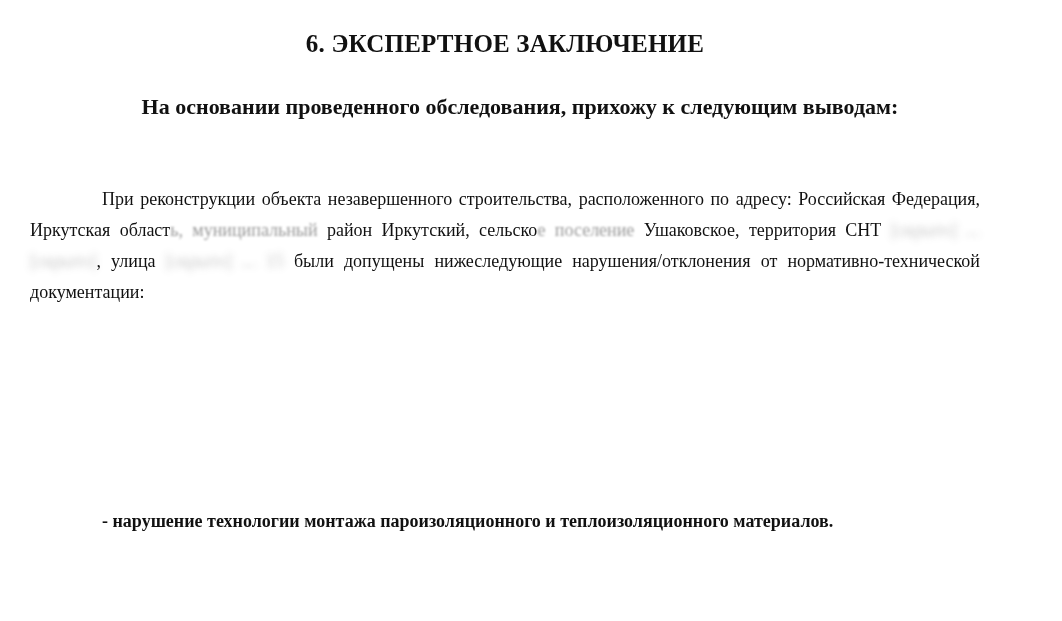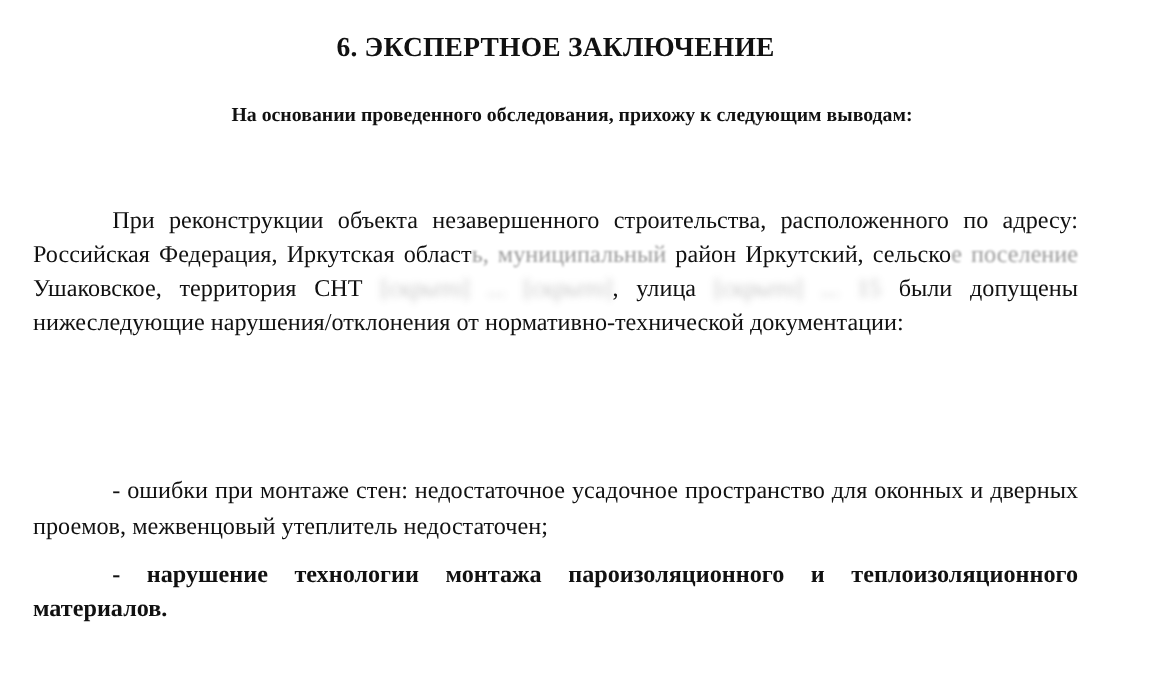--- a/index.html
+++ b/index.html
@@ -28,27 +28,27 @@
       font-weight: bold;
       font-size: 25px;
       letter-spacing: 0.2px;
     }
     .subtitle {
       position: absolute;
       top: 94px;
       left: 0; width: 1040px;
       text-align: center;
       font-weight: bold;
-      font-size: 18px;
+      font-size: 22px;
     }
     .para {
       position: absolute;
       left: 30px;
       width: 950px;
-      font-size: 22px;
+      font-size: 18px;
       line-height: 31px;
       text-align: justify;
       text-align-last: left;
       text-indent: 72px;
     }
     .p-main { top: 184px; }
     .p-1 { top: 352px; line-height: 30px; }
     .p-2 { top: 430px; line-height: 32px; }
     .p-3 { top: 506px; line-height: 31px; font-weight: bold; }
     .redacted {
@@ -67,17 +67,16 @@
 
 <div class="page">
 
   <div class="title">6. ЭКСПЕРТНОЕ ЗАКЛЮЧЕНИЕ</div>
 
   <div class="subtitle">На основании проведенного обследования, прихожу к следующим выводам:</div>
 
   <div class="para p-main"><span>При реконструкции объекта незавершенного строительства, расположенного по адресу: Российская Федерация, Иркутская област</span><span class="redacted-soft">ь, муниципальный</span><span> район Иркутский, сельско</span><span class="redacted-soft">е поселение</span><span> Ушаковское, территория СНТ </span><span class="redacted">[скрыто] ... [скрыто]</span><span>, улица </span><span class="redacted">[скрыто] ... 15 </span><span>были допущены нижеследующие нарушения/отклонения от нормативно-технической документации:</span></div>
 
 
-  <div class="para p-2">- ошибки при монтаже стен: недостаточное усадочное пространство для оконных и дверных проемов, межвенцовый утеплитель недостаточен;</div>
 
   <div class="para p-3">- нарушение технологии монтажа пароизоляционного и теплоизоляционного материалов.</div>
 
 </div>
 
 </body></html>

